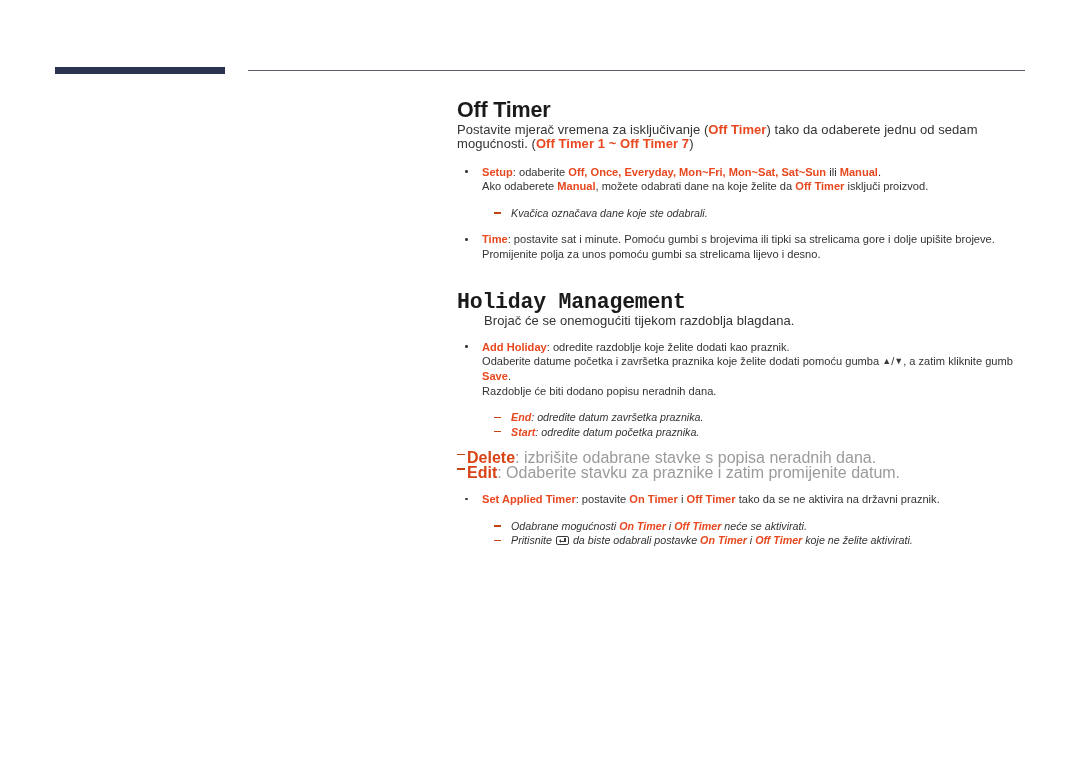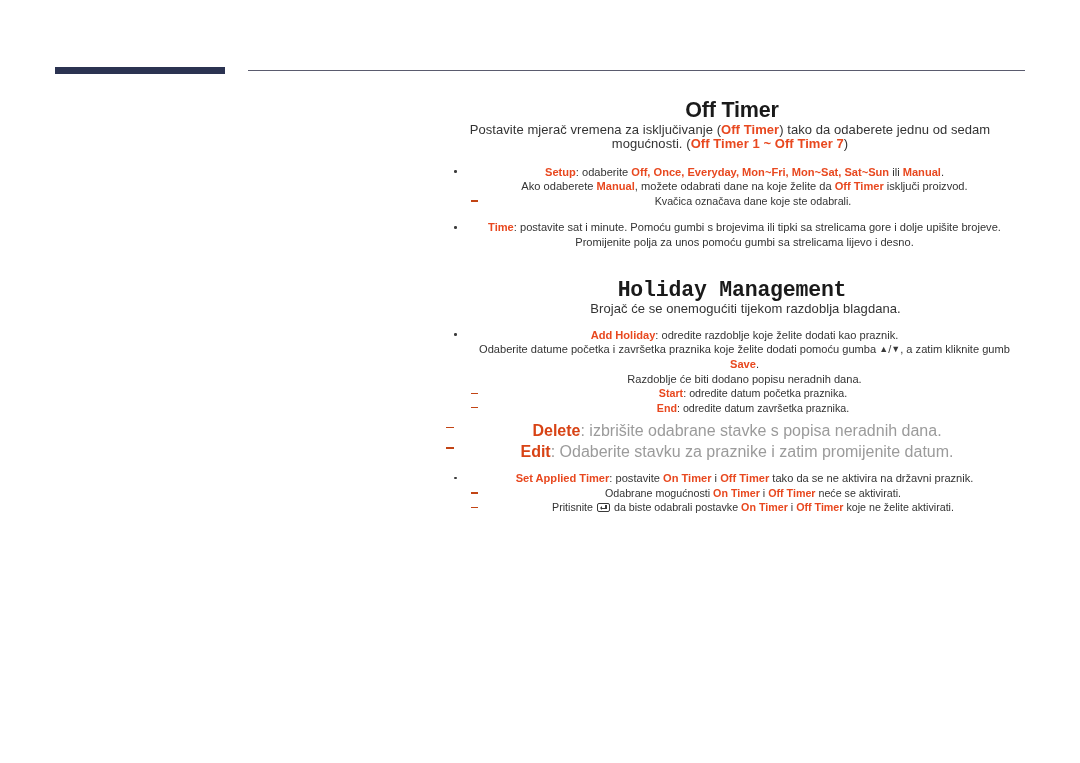--- a/index.html
+++ b/index.html
@@ -38,24 +38,23 @@
     left: 248px;
     top: 70px;
     width: 777px;
     height: 1.4px;
     background: #5a5b6e;
   }
 
   
   .content {
     position: absolute;
-    left: 446px;
+    left: 457px;
     top: 0;
     width: 572px;
-    text-align: center;
   }
 
   h1.section-title {
     font-size: 21.5px;
     font-weight: bold;
     color: #1a1a1a;
     letter-spacing: -0.2px;
     margin: 0;
     line-height: 1.1;
   }
@@ -95,22 +94,23 @@
     border-radius: 50%;
   }
   .b-setup { margin-top: 13px; }
   .b-time  { margin-top: 12px; }
   .b-addholiday { margin-top: 11px; }
   .b-applied { margin-top: 12px; }
 
   
   ul.lvl2 {
     list-style: none;
-    margin: 0;
+    margin: 12px;
     padding: 0;
+    font-style: italic;
   }
   ul.lvl2 > li {
     position: relative;
     padding-left: 17px;
     font-size: 10.7px;
     line-height: 14.4px;
     color: #333333;
   }
   ul.lvl2 > li > .dash {
     position: absolute;
@@ -134,21 +134,21 @@
   }
   .flat-item > .dash-hi {
     position: absolute;
     left: 0px;
     top: 2.5px;
     width: 8px;
     height: 1.4px;
     background: #c24414;
   }
   .flat-delete { margin-top: 9px; }
-  .flat-edit   { margin-top: 6px; }
+  .flat-edit   { }
   .flat-item .kw { color: #d84315; }
 
   
   .kw {
     color: #e8481f;
     font-weight: bold;
   }
 
   
   .tri {
@@ -243,25 +243,25 @@
 
     <li class="b-addholiday">
       <span class="dot"></span>
       <span class="kw">Add Holiday</span><span>: odredite razdoblje koje želite dodati kao praznik.</span><br>
       <span>Odaberite datume početka i završetka praznika koje želite dodati pomoću gumba </span><span class="tri">▲</span><span>/</span><span class="tri">▼</span><span>, a zatim kliknite gumb </span><span class="kw">Save</span><span>.</span><br>
       <span>Razdoblje će biti dodano popisu neradnih dana.</span>
 
       <ul class="lvl2 sub-startend">
         <li>
           <span class="dash"></span>
+          <span class="kw">End</span><span>: odredite datum završetka praznika.</span>
+        </li>
+        <li>
+          <span class="dash"></span>
           <span class="kw">Start</span><span>: odredite datum početka praznika.</span>
-        </li>
-        <li>
-          <span class="dash"></span>
-          <span class="kw">End</span><span>: odredite datum završetka praznika.</span>
         </li>
       </ul>
     </li>
   </ul>
 
   <div class="flat-item flat-delete">
     <span class="dash-hi"></span>
     <span class="kw">Delete</span><span>: izbrišite odabrane stavke s popisa neradnih dana.</span>
   </div>
 

